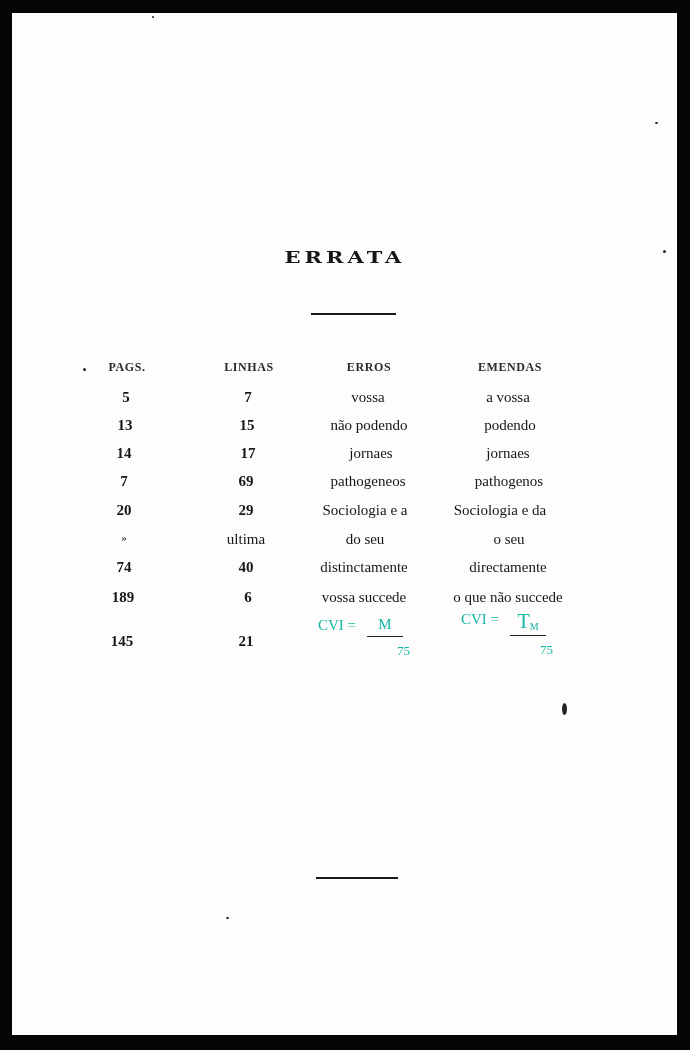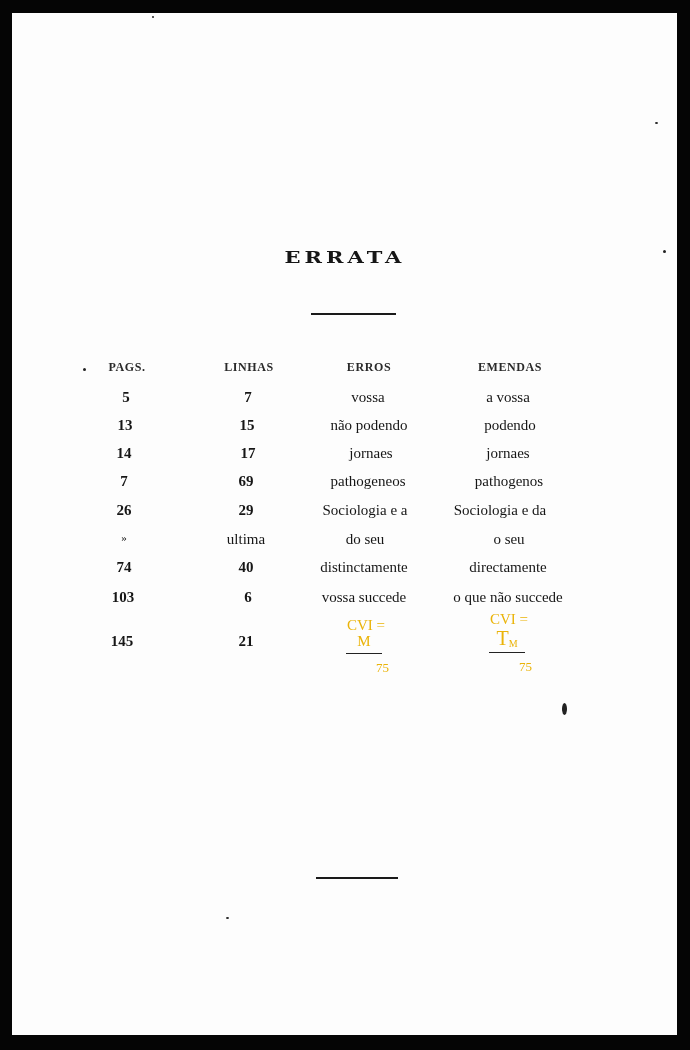--- a/index.html
+++ b/index.html
@@ -62,24 +62,23 @@
       font-family: "Liberation Serif", serif;
       font-size: 15px;
       color: #161616;
     }
     .cell.num { font-weight: bold; font-size: 15px; }
     .frac {
       position: absolute;
       transform: translateX(-50%);
       font-family: "Liberation Serif", serif;
       font-size: 15px;
-      color: #eab308;
+      color: #14b8a6;
       display: flex;
-      align-items: flex-end;
-      flex-direction: column;
+      align-items: flex-start;
     }
     .frac .lhs { margin-right: 4px; }
     .frac .fr {
       display: inline-flex;
       flex-direction: column;
       align-items: center;
       line-height: 1;
     }
     .frac .numer { padding-bottom: 4px; }
     .frac .numer.big { font-size: 20px; }
@@ -128,42 +127,42 @@
   </div>
 
   <div>
     <div class="cell num" style="left:124px;top:473px">7</div>
     <div class="cell num" style="left:246px;top:473px">69</div>
     <div class="cell" style="left:368px;top:473px">pathogeneos</div>
     <div class="cell" style="left:509px;top:473px">pathogenos</div>
   </div>
 
   <div>
-    <div class="cell num" style="left:124px;top:502px">26</div>
+    <div class="cell num" style="left:124px;top:502px">20</div>
     <div class="cell num" style="left:246px;top:502px">29</div>
     <div class="cell" style="left:365px;top:502px">Sociologia e a</div>
     <div class="cell" style="left:500px;top:502px">Sociologia e da</div>
   </div>
 
   <div>
     <div class="cell" style="left:124px;top:531px;font-size:11px">»</div>
     <div class="cell" style="left:246px;top:531px">ultima</div>
     <div class="cell" style="left:365px;top:531px">do seu</div>
     <div class="cell" style="left:509px;top:531px">o seu</div>
   </div>
 
   <div>
     <div class="cell num" style="left:124px;top:559px">74</div>
     <div class="cell num" style="left:246px;top:559px">40</div>
     <div class="cell" style="left:364px;top:559px">distinctamente</div>
     <div class="cell" style="left:508px;top:559px">directamente</div>
   </div>
 
   <div>
-    <div class="cell num" style="left:123px;top:589px">103</div>
+    <div class="cell num" style="left:123px;top:589px">189</div>
     <div class="cell num" style="left:248px;top:589px">6</div>
     <div class="cell" style="left:364px;top:589px">vossa succede</div>
     <div class="cell" style="left:508px;top:589px">o que não succede</div>
   </div>
 
   <div>
     <div class="cell num" style="left:122px;top:633px">145</div>
     <div class="cell num" style="left:246px;top:633px">21</div>
 
     <div class="frac" style="left:364px;top:617px">

